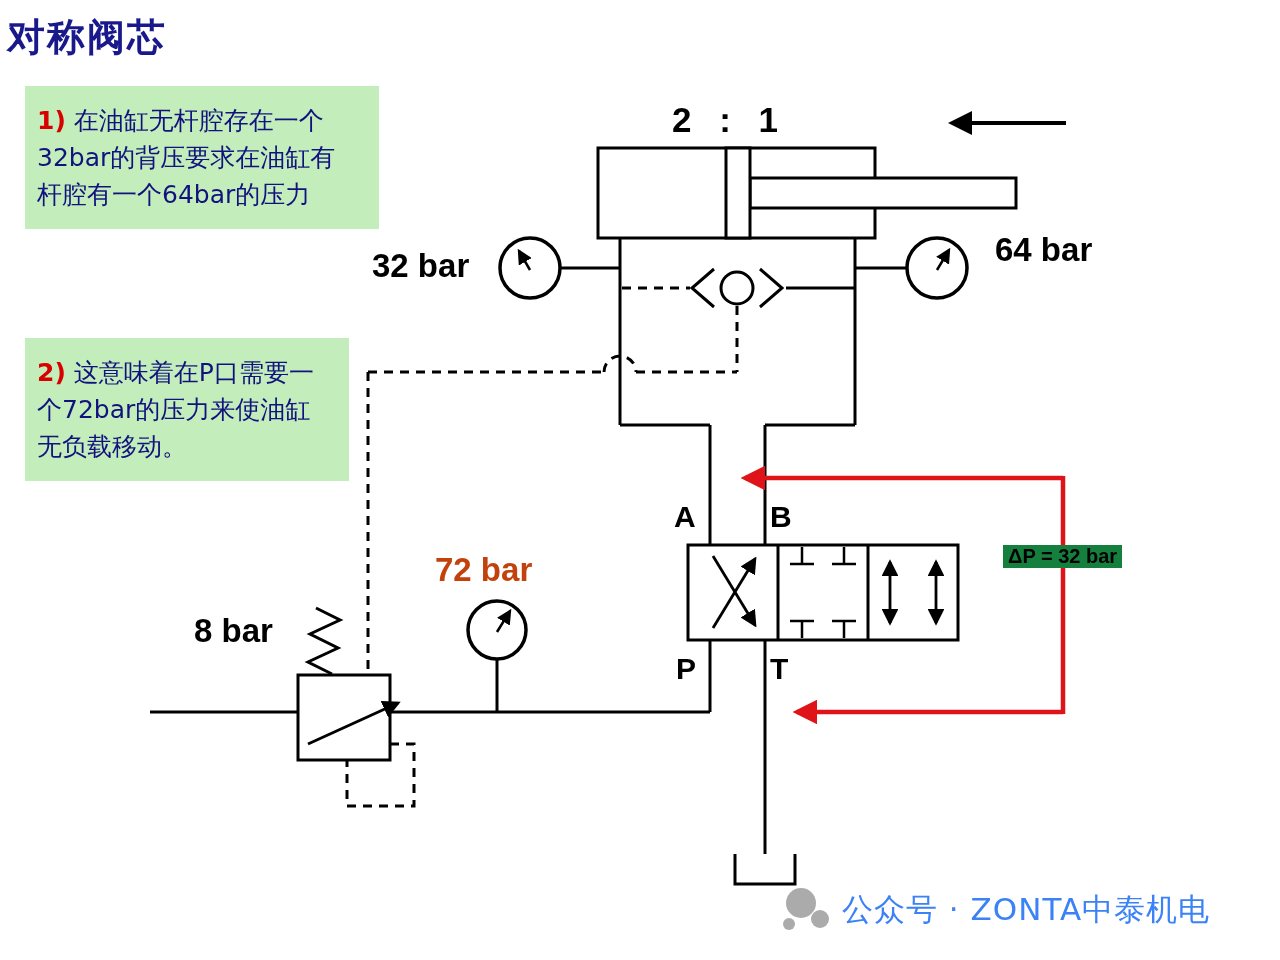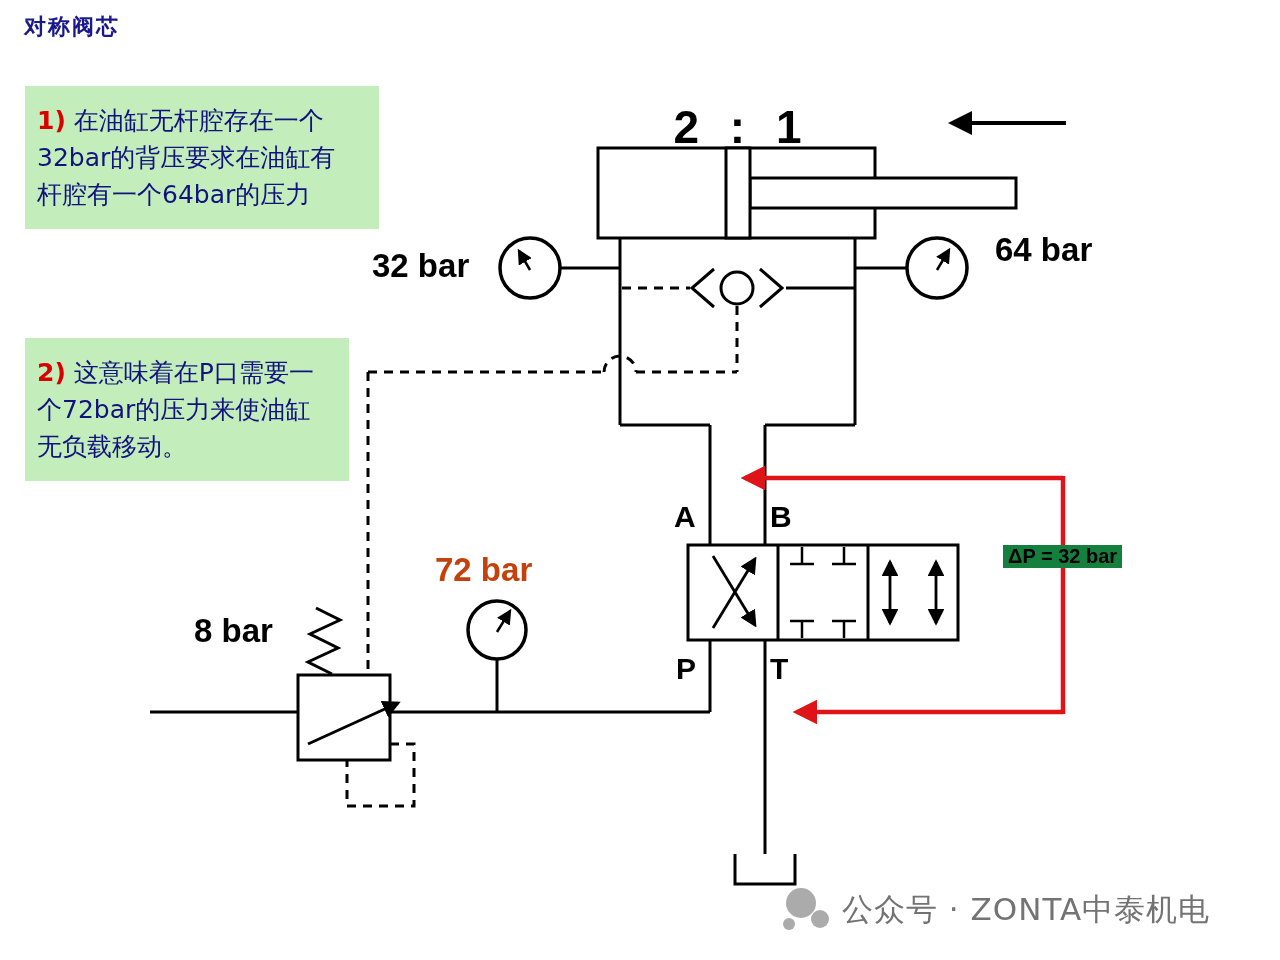--- a/index.html
+++ b/index.html
@@ -1,39 +1,39 @@
 <!DOCTYPE html>
 <html><head>
 <meta charset="utf-8">
 <style>
   html,body{margin:0;padding:0;background:#fff;}
   #page{position:relative;width:1280px;height:960px;background:#ffffff;overflow:hidden;
         font-family:"Liberation Sans","DejaVu Sans",sans-serif;}
   #diagram{position:absolute;left:0;top:0;width:1280px;height:960px;}
   .abs{position:absolute;}
-  .title{left:24px;top:12px;font-size:22px;font-weight:bold;color:#19198c;letter-spacing:2px;
+  .title{left:7px;top:12px;font-size:38px;font-weight:bold;color:#19198c;letter-spacing:2px;
          font-family:"DejaVu Sans","Liberation Sans",sans-serif;}
   .note{background:#c3edba;color:#12127e;font-size:25px;line-height:37px;padding:16px 12px;
         font-family:"DejaVu Sans","Liberation Sans",sans-serif;}
   .note .num{color:#d90000;font-weight:bold;margin-right:8px;}
   #note1{left:25px;top:86px;width:330px;}
   #note2{left:25px;top:338px;width:300px;}
   .biglabel{font-size:33px;font-weight:bold;color:#000;}
-  #ratio-label{left:672px;top:100px;width:140px;text-align:center;font-size:46px;letter-spacing:9px;}
+  #ratio-label{left:672px;top:100px;width:140px;text-align:left;font-size:35px;letter-spacing:9px;}
   #gauge32-label{left:372px;top:247px;}
   #gauge64-label{left:995px;top:231px;}
   #gauge72-label{left:435px;top:551px;color:#c2410c;}
   #relief-label{left:194px;top:612px;}
   #deltap-label{left:1003px;top:545px;background:#15803d;padding:0 5px;font-size:20px;}
   .portlabel{font-size:30px;font-weight:bold;color:#000;}
   #port-a{left:674px;top:500px;}
   #port-b{left:770px;top:500px;}
   #port-p{left:676px;top:652px;}
   #port-t{left:770px;top:652px;}
-  #watermark-text{left:842px;top:889px;font-size:31px;color:#737373;letter-spacing:1px;
+  #watermark-text{left:842px;top:889px;font-size:31px;color:#3b82f6;letter-spacing:1px;
         font-family:"DejaVu Sans","Liberation Sans",sans-serif;}
 </style>
 </head>
 <body>
 
 <div id="page">
 
   <svg id="diagram" viewBox="0 0 1280 960" xmlns="http://www.w3.org/2000/svg">
     <defs>
       <marker id="mb" markerWidth="6" markerHeight="6" refX="5" refY="3" orient="auto-start-reverse" viewBox="0 0 6 6">

